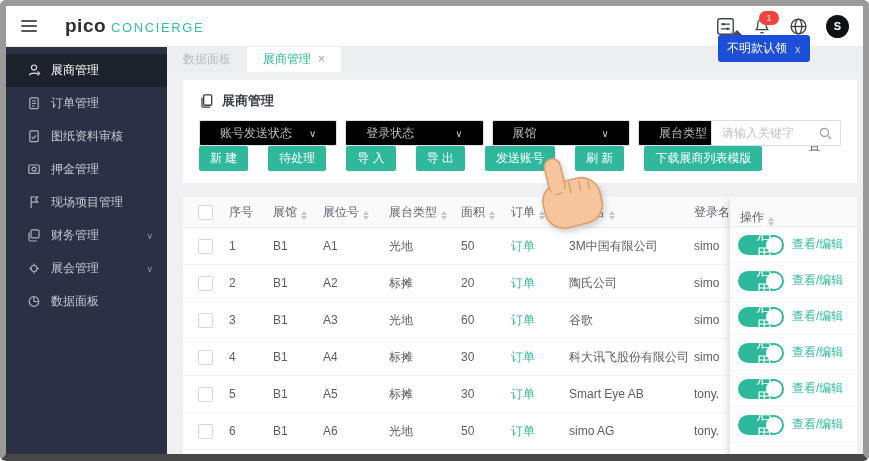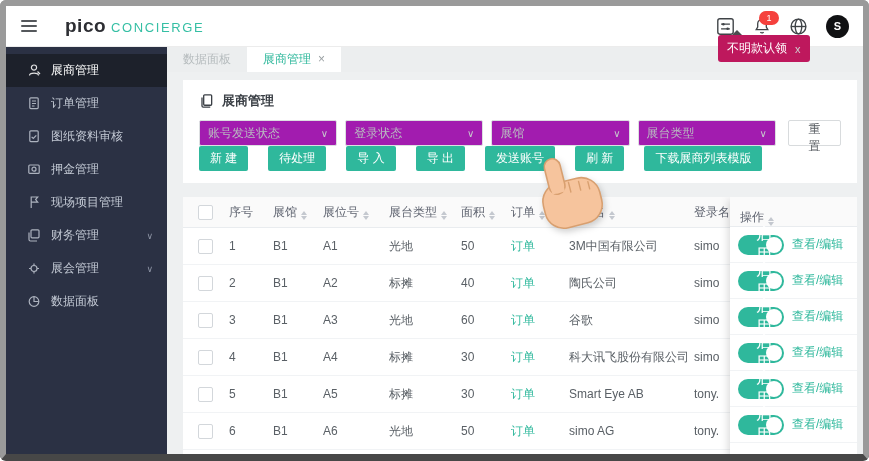--- a/index.html
+++ b/index.html
@@ -29,21 +29,21 @@
   .tabbar{height:26px;display:flex;background:#eceeef;}
   .tab{padding:0 16px;font-size:12px;display:flex;align-items:center;gap:7px;cursor:pointer;}
   .tab.inactive{color:#b6bcbe;}
   .tab.active{background:#fff;color:#2fb89c;}
   .tab .x{color:#9aa0a3;font-size:12px;}
   .panel{background:#fff;margin:8px 6px 0 16px;}
   .panel1{padding:12px 16px;}
   .p-title{display:flex;align-items:center;gap:8px;font-size:13px;font-weight:bold;color:#3a3f45;}
   .filters{display:flex;gap:8px;margin-top:10px;align-items:center;position:relative;}
   .sel{width:148px;height:26px;border:1px solid #dcdfe1;border-radius:2px;display:flex;align-items:center;
-    justify-content:space-between;padding:0 8px;font-size:12px;color:#b8bcc0;background:#a21caf;box-sizing:border-box;cursor:pointer;}
+    justify-content:space-between;padding:0 20px;font-size:12px;color:#b8bcc0;background:#000000;box-sizing:border-box;cursor:pointer;}
   .sel .chev{color:#c6cacd;font-size:10px;}
   .reset-btn{height:26px;padding:0 13px;border:1px solid #d8dbdd;background:#fff;font-size:12px;color:#565b60;border-radius:2px;margin-left:4px;cursor:pointer;}
   .search-box{position:absolute;right:0;top:0;width:130px;height:26px;border:1px solid #dcdfe1;border-radius:2px;
     display:flex;align-items:center;background:#fff;padding:0 8px;box-sizing:border-box;}
   .search-box input{border:0;outline:0;flex:1;font-size:12px;color:#666;width:80px;}
   .search-box input::placeholder{color:#bfc3c6;}
   .actions{display:flex;gap:20px;margin-top:0;}
   .act-btn{height:25px;padding:0 11px;background:#2fb89c;color:#fff;font-size:12px;border:0;border-radius:2px;cursor:pointer;}
   
   .panel2{margin-top:14px;position:relative;height:300px;overflow:hidden;}
@@ -57,21 +57,21 @@
   .sort .dn{border-top:4px solid #c4c8cf;}
   .link{color:#2fb89c;cursor:pointer;}
   .op-col{position:absolute;top:0;right:0;bottom:0;width:127px;background:#fff;box-shadow:-5px 0 8px -3px rgba(0,0,0,.15);z-index:5;}
   .op-head{height:30px;background:#fafafa;border-bottom:1px solid #e9ecef;font-size:12px;color:#5f6470;display:flex;align-items:flex-end;padding-left:10px;box-sizing:border-box;}
   .op-cell{height:36px;border-bottom:1px solid #f1f3f5;display:flex;align-items:center;gap:8px;padding-left:8px;box-sizing:border-box;}
   .toggle{width:46px;height:20px;border-radius:10px;background:#2fb89c;position:relative;display:flex;align-items:center;flex:0 0 auto;cursor:pointer;}
   .toggle .t-label{color:#fff;font-size:16px;margin-left:18px;}
   .toggle .knob{position:absolute;right:2px;top:2px;width:16px;height:16px;border-radius:50%;background:#fff;}
   .ve-link{color:#2fb89c;font-size:12px;cursor:pointer;}
   
-  .tooltip{position:absolute;top:29px;left:712px;background:#be185d;color:#fff;font-size:12px;padding:5px 9px;
+  .tooltip{position:absolute;top:29px;left:712px;background:#1d4ed8;color:#fff;font-size:12px;padding:5px 9px;
     border-radius:3px;z-index:60;display:flex;gap:8px;align-items:center;}
   .tooltip:before{content:"";position:absolute;top:-5px;left:14px;border-left:5px solid transparent;
     border-right:5px solid transparent;border-bottom:5px solid #4b4b4e;}
   .tooltip .x{color:#cfcfcf;font-size:11px;cursor:pointer;}
   .hand{position:absolute;left:505px;top:147px;z-index:55;pointer-events:none;filter:drop-shadow(2px 3px 3px rgba(0,0,0,.18));}
 </style>
 </head>
 <body>
 
 <div class="screen">
@@ -225,20 +225,27 @@
           </div>
           <div class="sel">
             <div>展馆</div>
             <div class="chev">∨</div>
           </div>
           <div class="sel">
             <div>展台类型</div>
             <div class="chev">∨</div>
           </div>
           <button class="reset-btn">重 置</button>
+          <div class="search-box">
+          <input placeholder="请输入关键字" style="">
+          <svg width="13" height="13" viewBox="0 0 13 13" fill="none" stroke="#9aa0a5" stroke-width="1.3">
+            <circle cx="5.4" cy="5.4" r="4.1"></circle>
+              <path d="M8.6 8.6L12 12"></path>
+          </svg>
+        </div>
       </div>
       <div class="actions" id="action-row">
           <button class="act-btn">新 建</button>
           <button class="act-btn">待处理</button>
           <button class="act-btn">导 入</button>
           <button class="act-btn">导 出</button>
           <button class="act-btn">发送账号</button>
           <button class="act-btn">刷 新</button>
           <button class="act-btn">下载展商列表模版</button>
         </div>
@@ -288,21 +295,21 @@
             <div class="link">订单</div>
             <div>3M中国有限公司</div>
             <div>simo</div>
           </div>
           <div class="t-row">
             <div class="cb"></div>
             <div>2</div>
             <div>B1</div>
             <div>A2</div>
             <div>标摊</div>
-            <div>40</div>
+            <div>20</div>
             <div class="link">订单</div>
             <div>陶氏公司</div>
             <div>simo</div>
           </div>
           <div class="t-row">
             <div class="cb"></div>
             <div>3</div>
             <div>B1</div>
             <div>A3</div>
             <div>光地</div>

